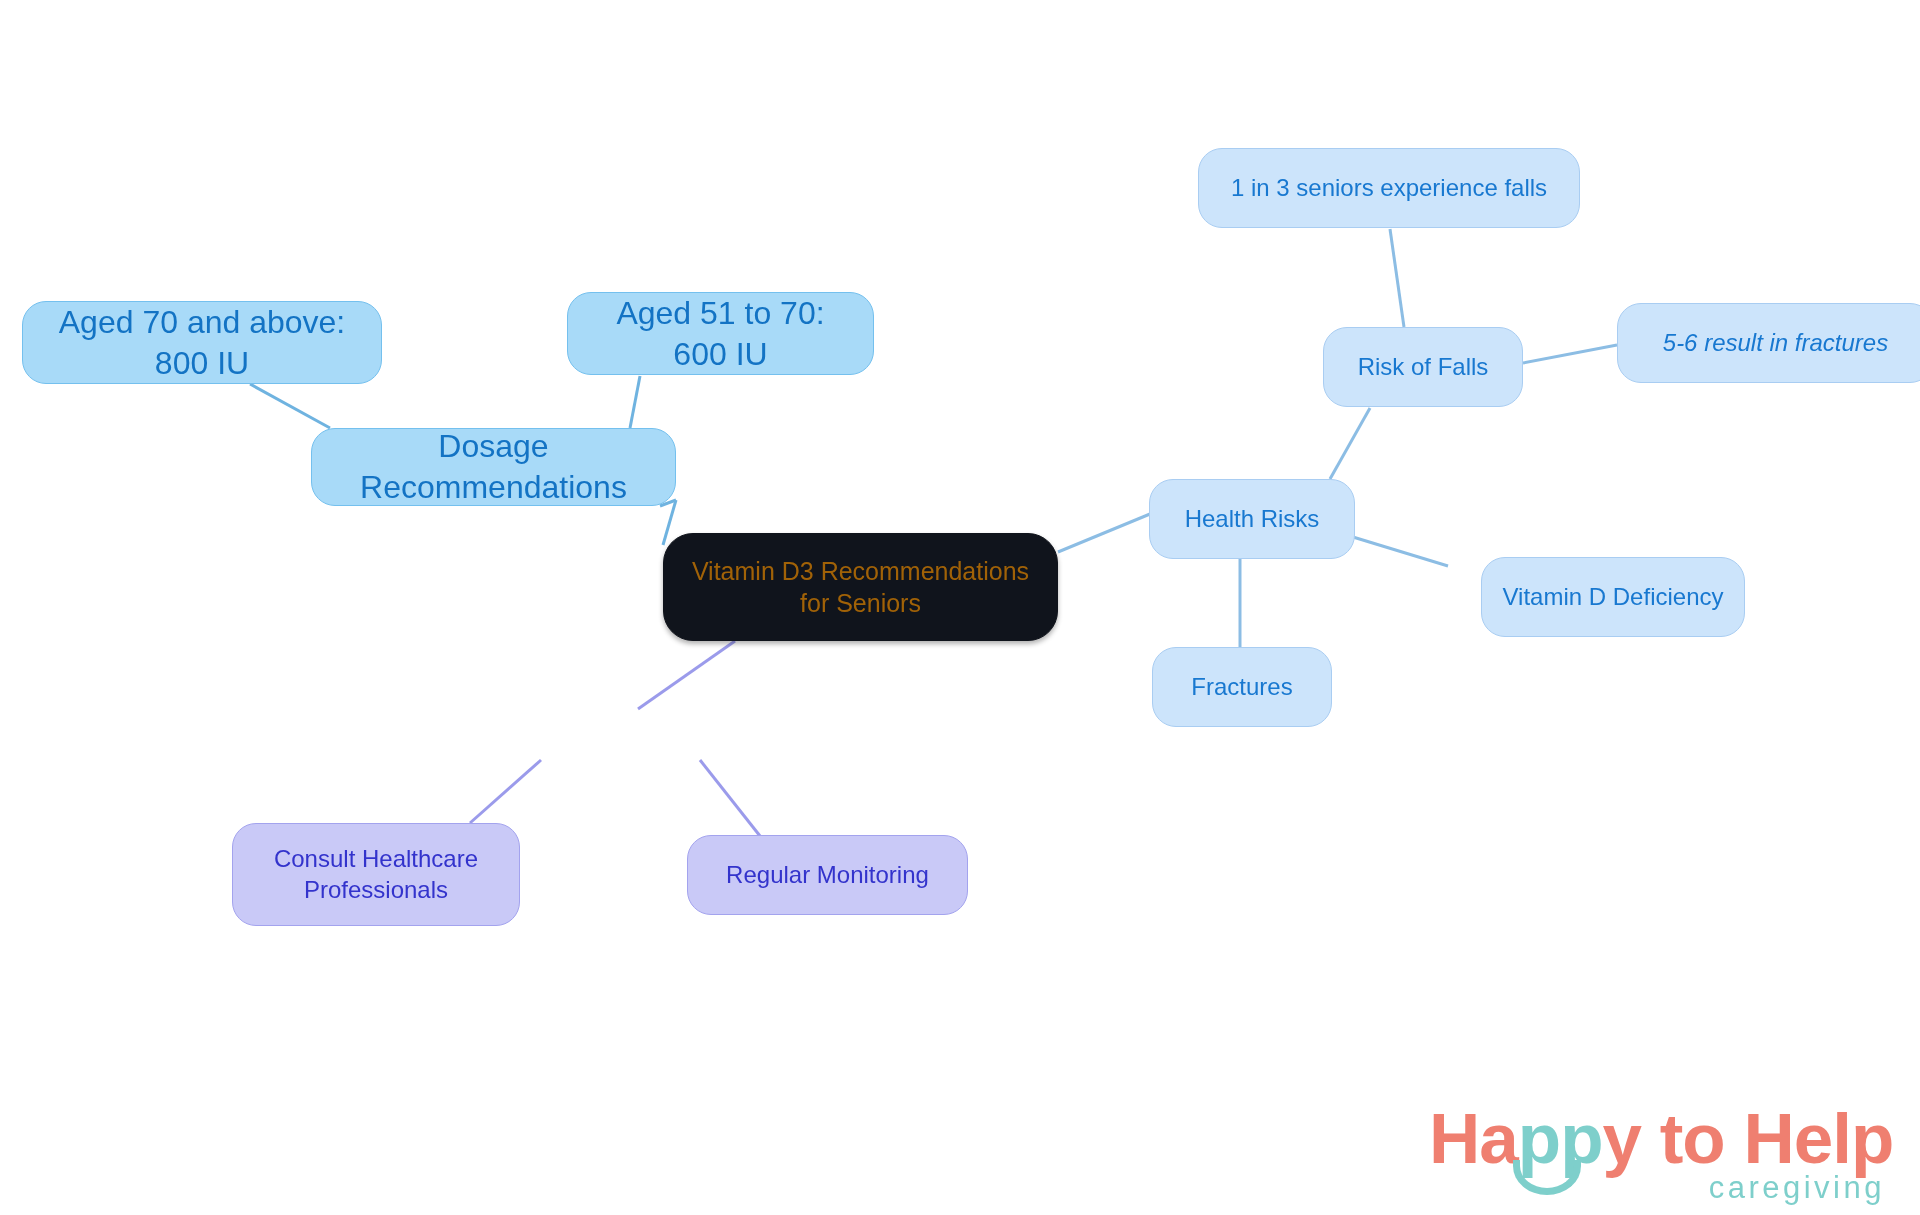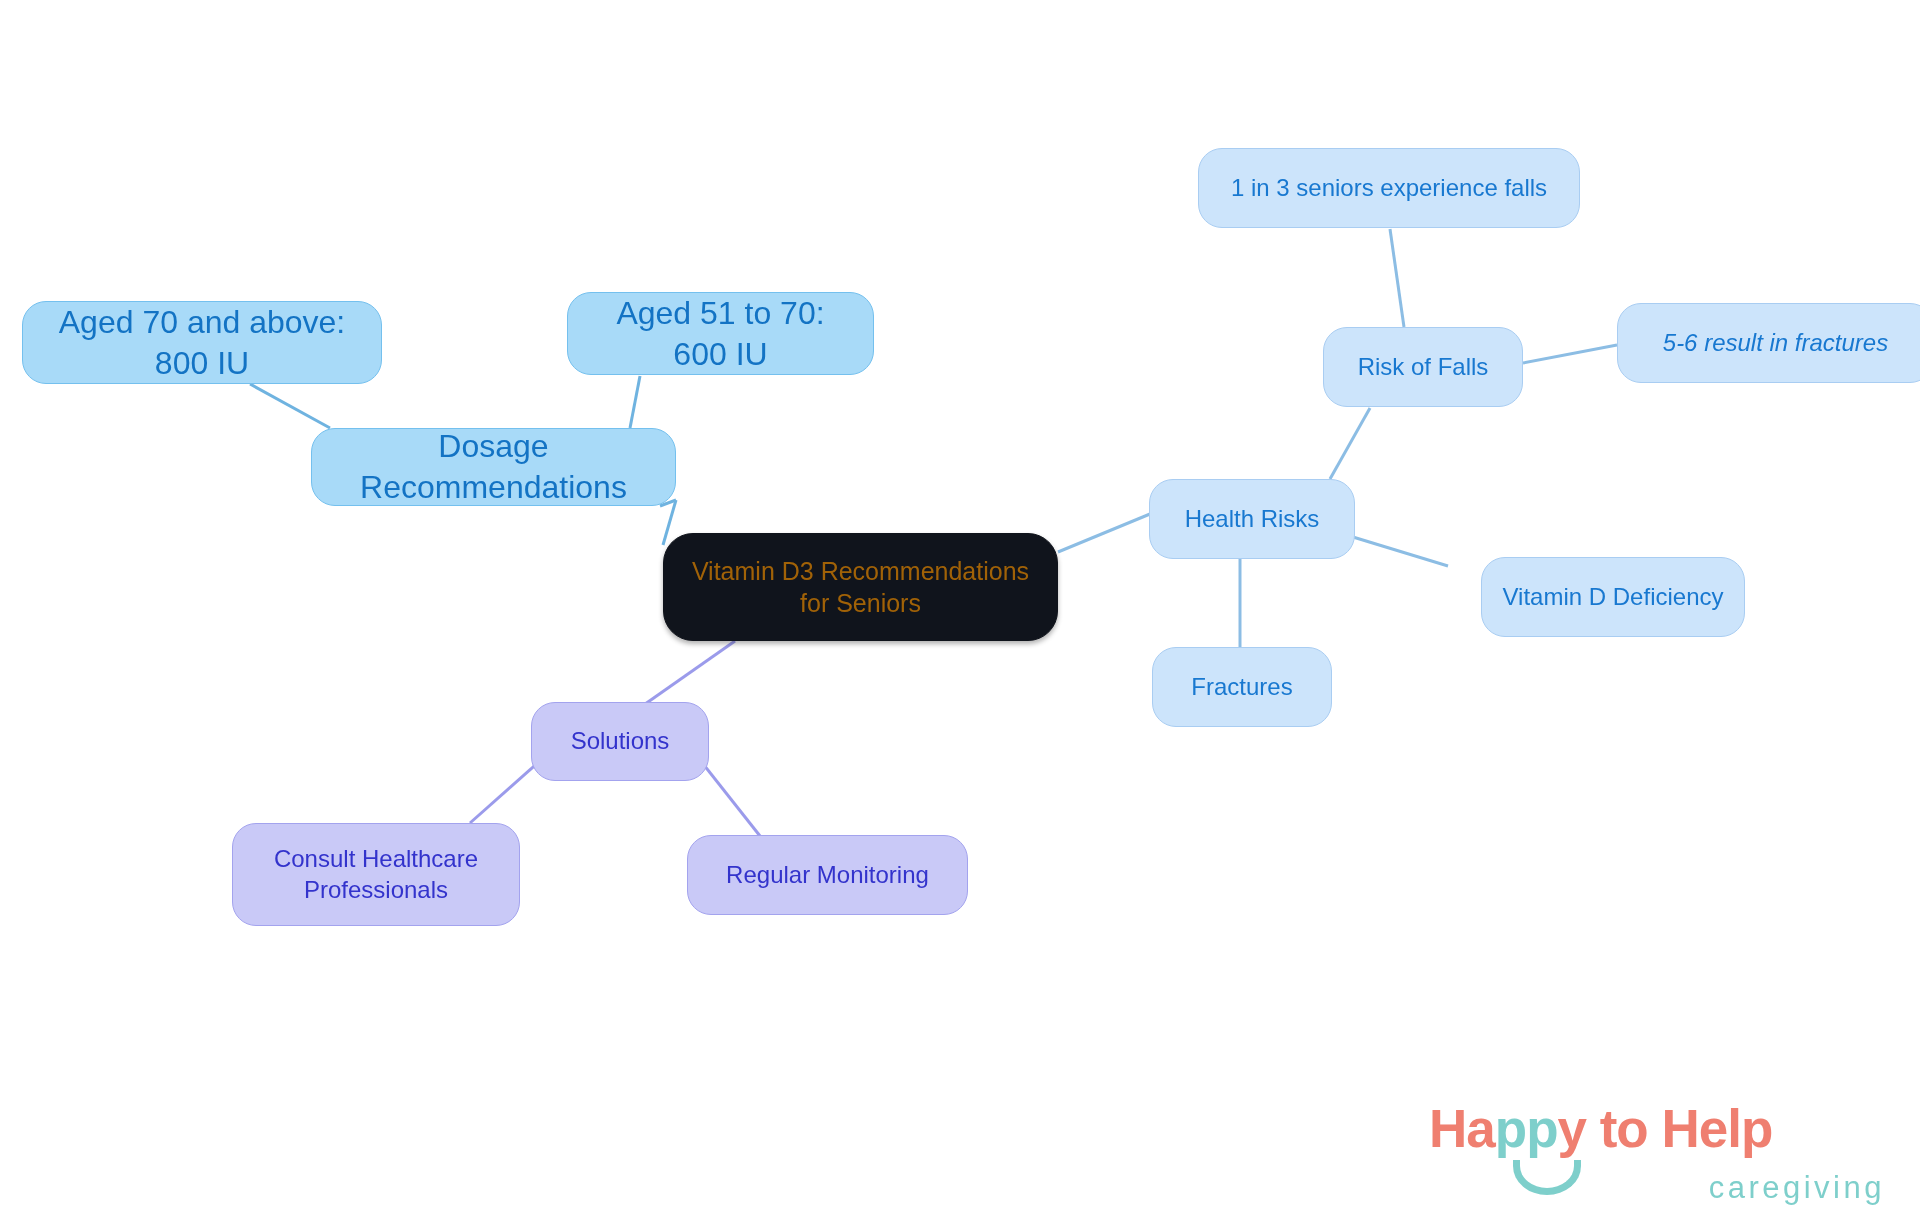--- a/index.html
+++ b/index.html
@@ -86,21 +86,21 @@
     position: absolute;
     left: 1429px;
     top: 1098px;
     width: 460px;
     height: 110px;
   }
   #logo .wordmark {
     position: absolute;
     left: 0;
     top: 0;
-    font-size: 53px;
+    font-size: 71px;
     font-weight: bold;
     letter-spacing: -1px;
     color: #ef7f70;
     white-space: pre;
   }
   #logo .wordmark .teal { color: #7ecfcb; }
   #logo .smile {
     position: absolute;
     left: 84px;
     top: 62px;
@@ -188,23 +188,20 @@
   </div>
 
   <div class="node blue-light" style="left:1445px; top:557px; width:264px; height:80px;margin-left:36px;">
     <span>Vitamin D Deficiency</span>
   </div>
 
   <div class="node blue-light" style="left:1152px; top:647px; width:180px; height:80px;">
     <span>Fractures</span>
   </div>
 
-  <div class="node purple" style="left:531px; top:702px; width:178px; height:79px;">
-    <span>Solutions</span>
-  </div>
 
   <div class="node purple" style="left:232px; top:823px; width:288px; height:103px;">
     <span>Consult Healthcare
 Professionals</span>
   </div>
 
   <div class="node purple" style="left:687px; top:835px; width:281px; height:80px;">
     <span>Regular Monitoring</span>
   </div>
 

